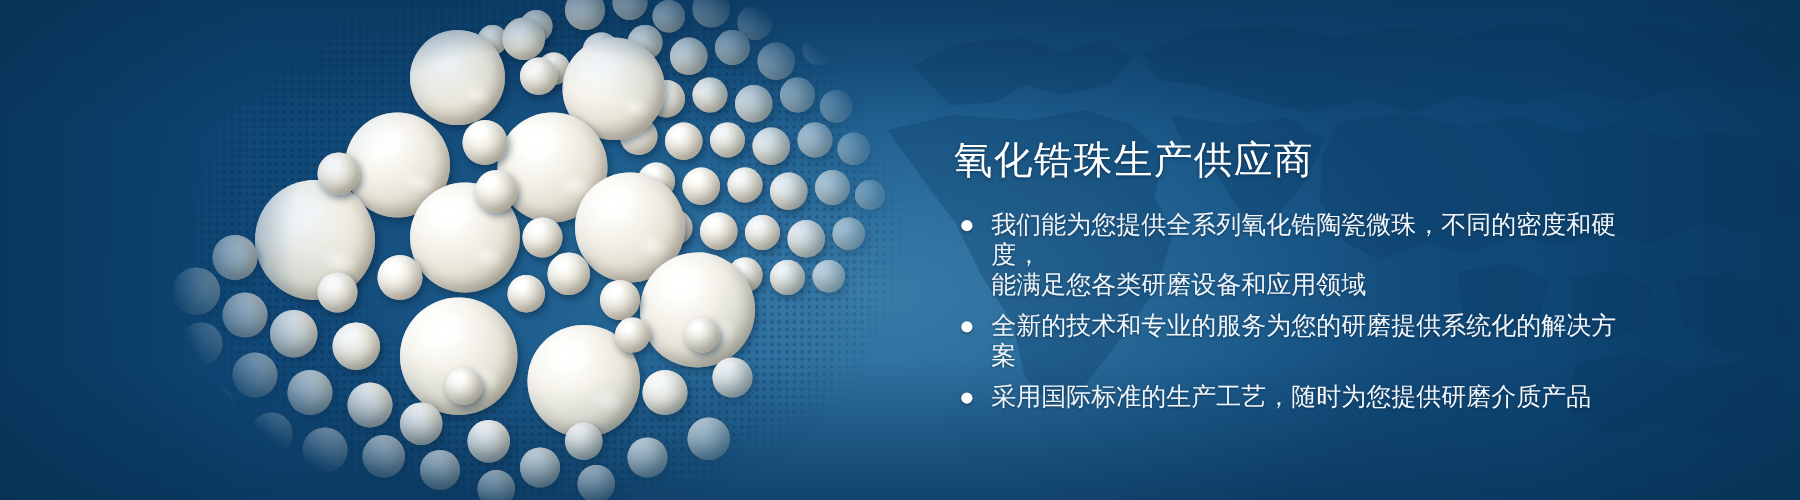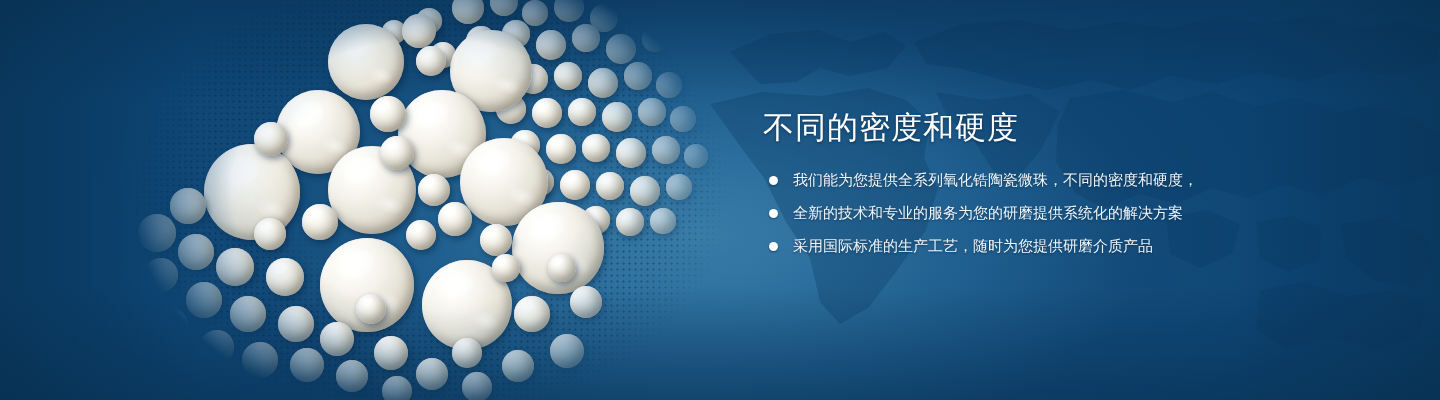--- a/index.html
+++ b/index.html
@@ -140,21 +140,21 @@
   }
   .bullets {
     position: absolute;
     left: 3px; top: 168px;
     width: 540px;
   }
   .bullet {
     position: relative;
     padding-left: 27px;
     margin-bottom: 9px;
-    font-size: 15px;
+    font-size: 20px;
     line-height: 24px;
     color: #f2f6fa;
     text-shadow: 0 1px 2px rgba(3,28,52,.5);
   }
   .bullet:last-child { margin-bottom: 12px; }
   .bullet-dot {
     position: absolute;
     left: 3px; top: 8px;
     width: 9px; height: 9px;
     border-radius: 50%;
@@ -284,27 +284,28 @@
     <div class="bead" style="left:372px;top:364px;width:32px;height:32px;"></div>
     <div class="bead" style="left:420px;top:348px;width:34px;height:34px;"></div>
     <div class="bead" style="left:440px;top:300px;width:32px;height:32px;"></div>
     <div class="bead" style="left:418px;top:268px;width:28px;height:28px;"></div>
     <div class="bead" style="left:124px;top:232px;width:32px;height:32px;"></div>
     <div class="bead" style="left:226px;top:308px;width:30px;height:30px;"></div>
   </div>
 
   <div class="content">
 
-    <div class="headline">不同的密度和硬度</div>
+    <div class="headline">氧化锆珠生产供应商</div>
 
     <div class="bullets">
 
       <div class="bullet">
         <span class="bullet-dot"></span>
         <span class="bullet-line">我们能为您提供全系列氧化锆陶瓷微珠，不同的密度和硬度，</span>
+        <span class="bullet-line">能满足您各类研磨设备和应用领域</span>
       </div>
 
       <div class="bullet">
         <span class="bullet-dot"></span>
         <span class="bullet-line">全新的技术和专业的服务为您的研磨提供系统化的解决方案</span>
       </div>
 
       <div class="bullet">
         <span class="bullet-dot"></span>
         <span class="bullet-line">采用国际标准的生产工艺，随时为您提供研磨介质产品</span>

